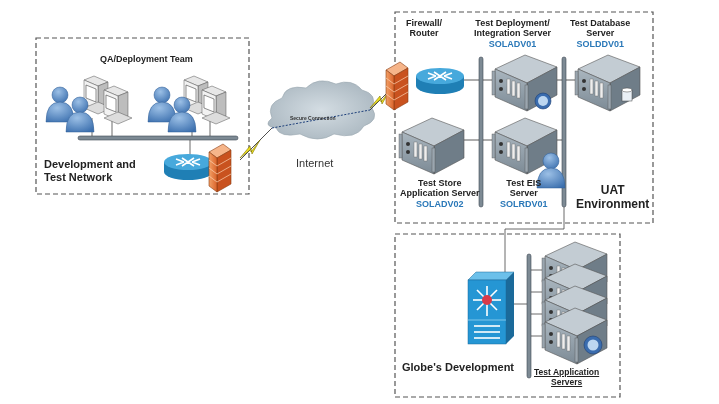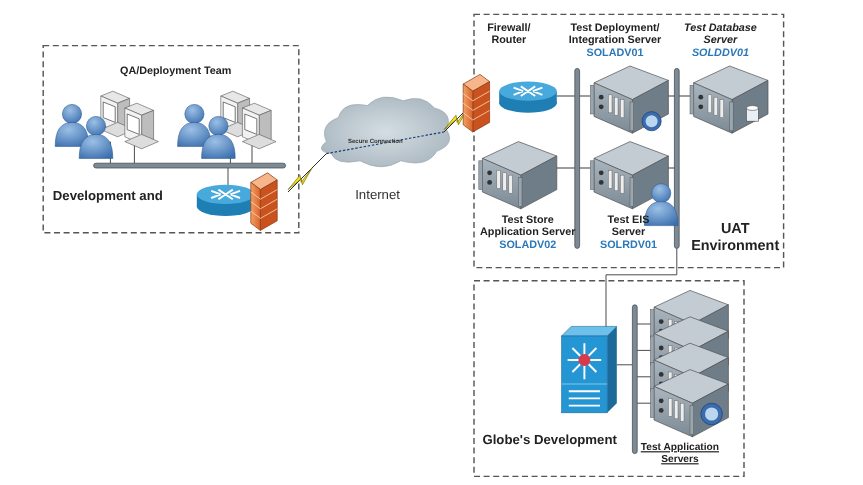--- a/index.html
+++ b/index.html
@@ -208,37 +208,38 @@
   </g>
   <g>
     <circle cx="593" cy="345" r="9" fill="#3a6cae" stroke="#1f3f73" stroke-width="0.6"></circle>
     <circle cx="593" cy="345" r="5.5" fill="#bcd6f0"></circle>
   </g>
 </svg>
 
 <div class="lbl" style="left:100px;top:54px;font-size:9px;">QA/Deployment Team</div>
 <div class="lbl" style="left:44px;top:158px;font-size:11px;text-align:left;">
   <div>Development and</div>
+  <div>Test Network</div>
 </div>
 
 <div class="lbl" style="left:290px;top:116px;font-size:5px;color:#333;">Secure Connection</div>
 <div class="lbl plain" style="left:296px;top:157px;font-size:11px;color:#333;">Internet</div>
 
 <div class="lbl" style="left:406px;top:18px;font-size:9px;">
   <div>Firewall/</div>
   <div>Router</div>
 </div>
 
 <div class="lbl" style="left:474px;top:18px;font-size:9px;">
   <div>Test Deployment/</div>
   <div>Integration Server</div>
   <div class="host">SOLADV01</div>
 </div>
 
-<div class="lbl" style="left:570px;top:18px;font-size:9px;font-style:italic;">
+<div class="lbl" style="left:570px;top:18px;font-size:9px;">
   <div>Test Database</div>
   <div>Server</div>
   <div class="host">SOLDDV01</div>
 </div>
 
 <div class="lbl" style="left:400px;top:178px;font-size:9px;">
   <div>Test Store</div>
   <div>Application Server</div>
   <div class="host">SOLADV02</div>
 </div>

